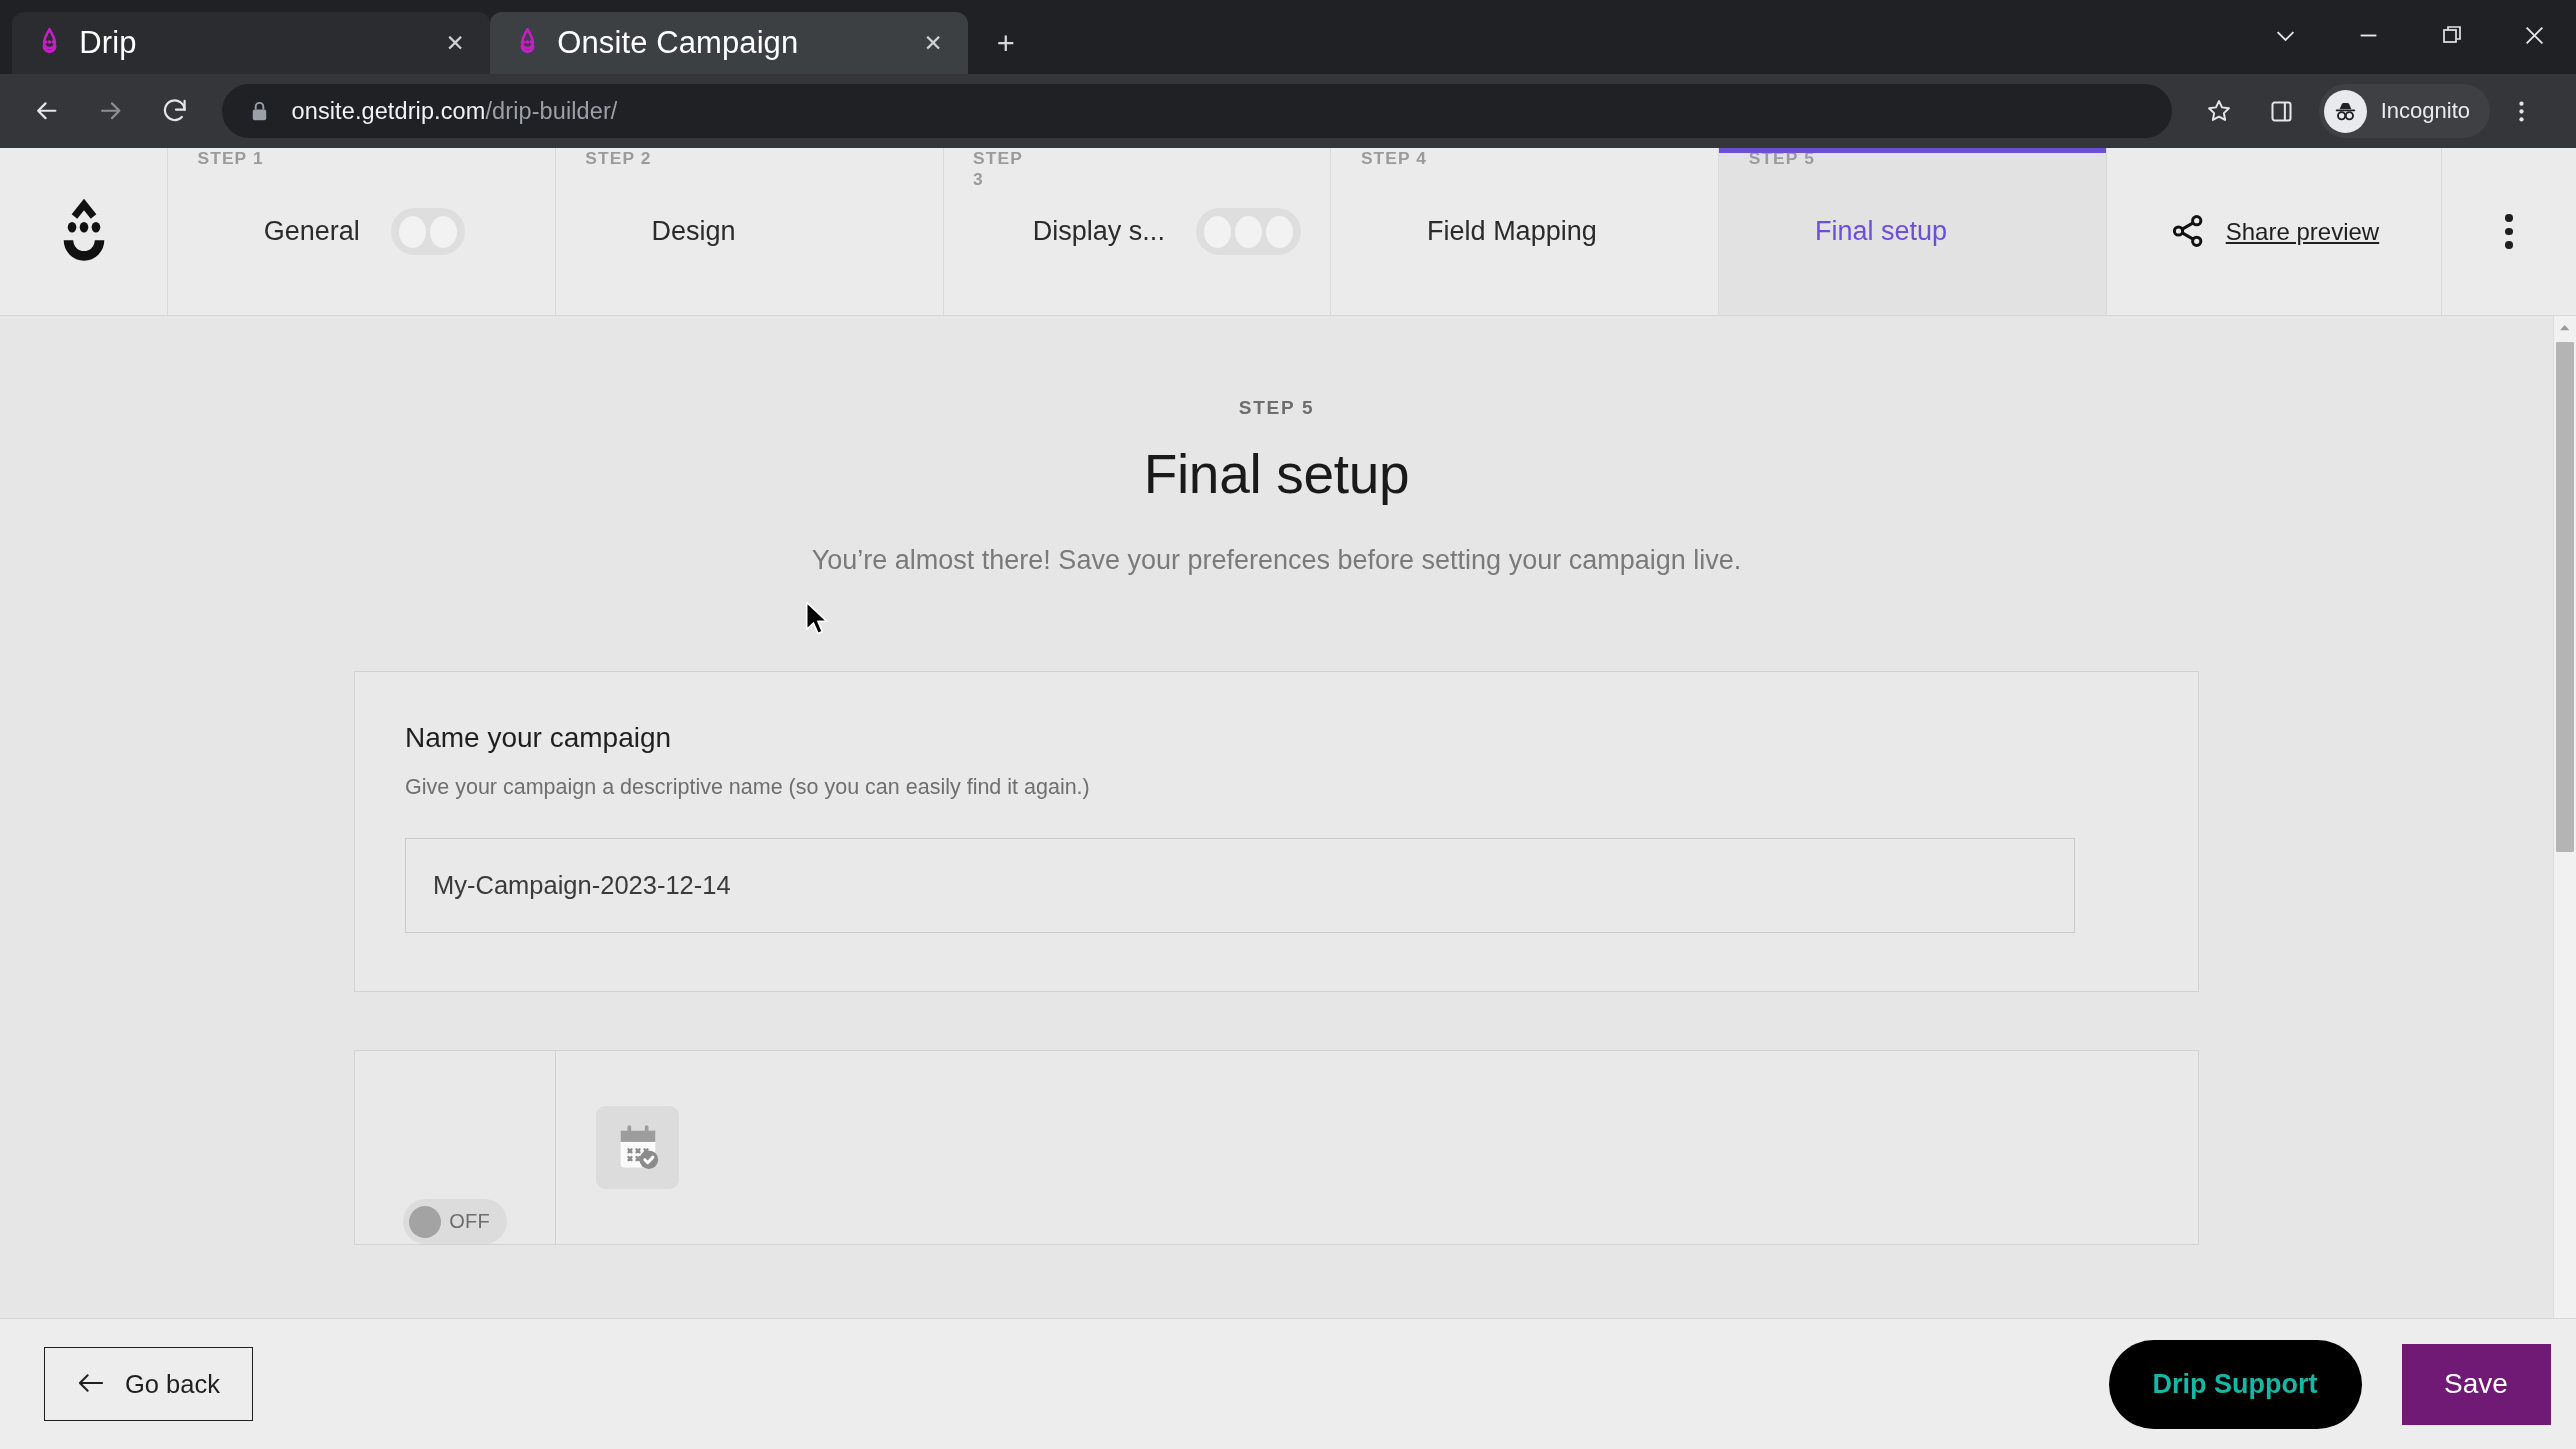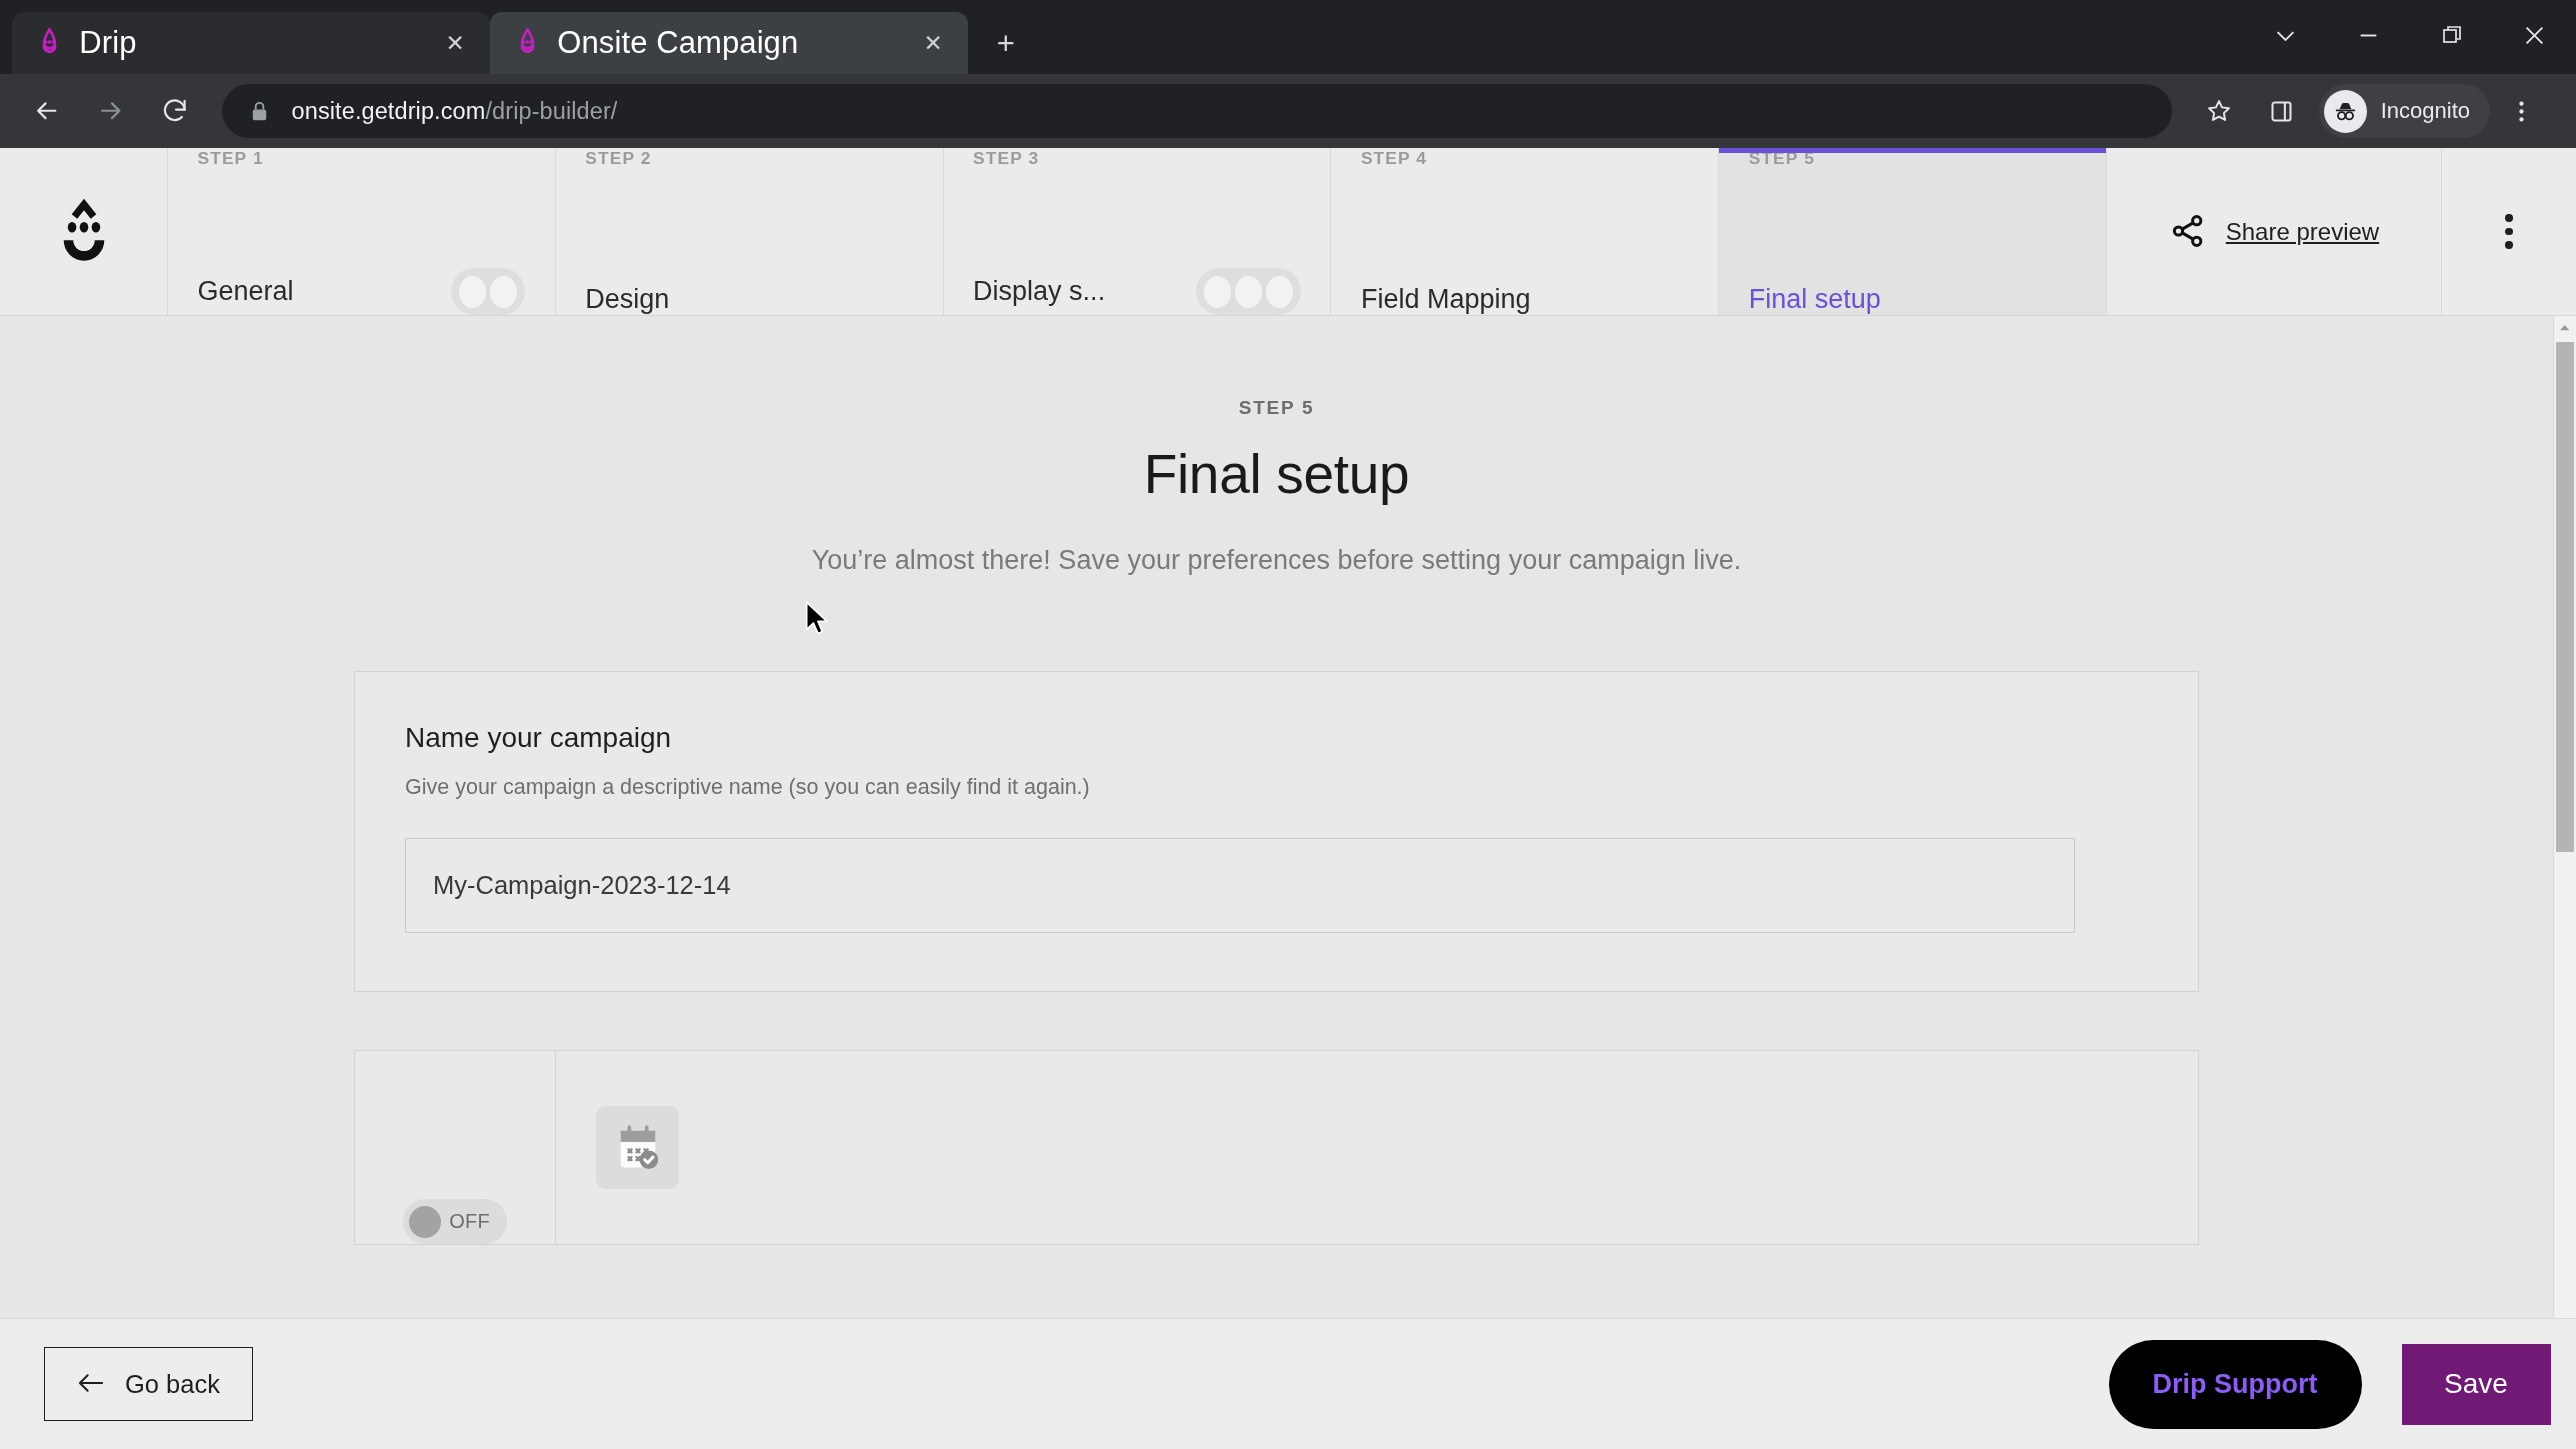--- a/index.html
+++ b/index.html
@@ -142,22 +142,21 @@
   .logo-cell {
     width: 168px; flex: 0 0 168px;
     display: flex; align-items: center; justify-content: center;
     background: #ebebeb;
     border-right: 0.7px solid #d9d9d9;
   }
   .step {
     flex: 1 1 0;
     min-width: 0;
     display: flex;
-    flex-direction: column;
-    justify-content: space-between;
+    justify-content: flex-start;
     padding: 0 29.5px;
     border-right: 0.7px solid #d9d9d9;
     position: relative;
     background: #ebebeb;
   }
   .step.current { background: #e2e2e2; }
   .step.current::before {
     content:"";
     position:absolute; left:0; right:0; top:0;
     height: 5.4px;
@@ -316,21 +315,21 @@
     height: 74px;
     display: flex; align-items: center; gap: 20px;
     padding: 0 32px;
     font-size: 25.5px;
     color: #1f1f1f;
     font-family: inherit;
   }
   .bb-right { display: flex; align-items: center; gap: 0; height: 100%; }
   .support-btn {
     background: #000;
-    color: #8b5cf6;
+    color: #14b8a6;
     border-radius: 670px;
     height: 89px;
     display: flex; align-items: center; justify-content: center;
     padding: 0 44px;
     font-size: 27px;
     font-weight: 700;
     margin-right: 40px;
   }
   .save-btn {
     background: #701a75;

